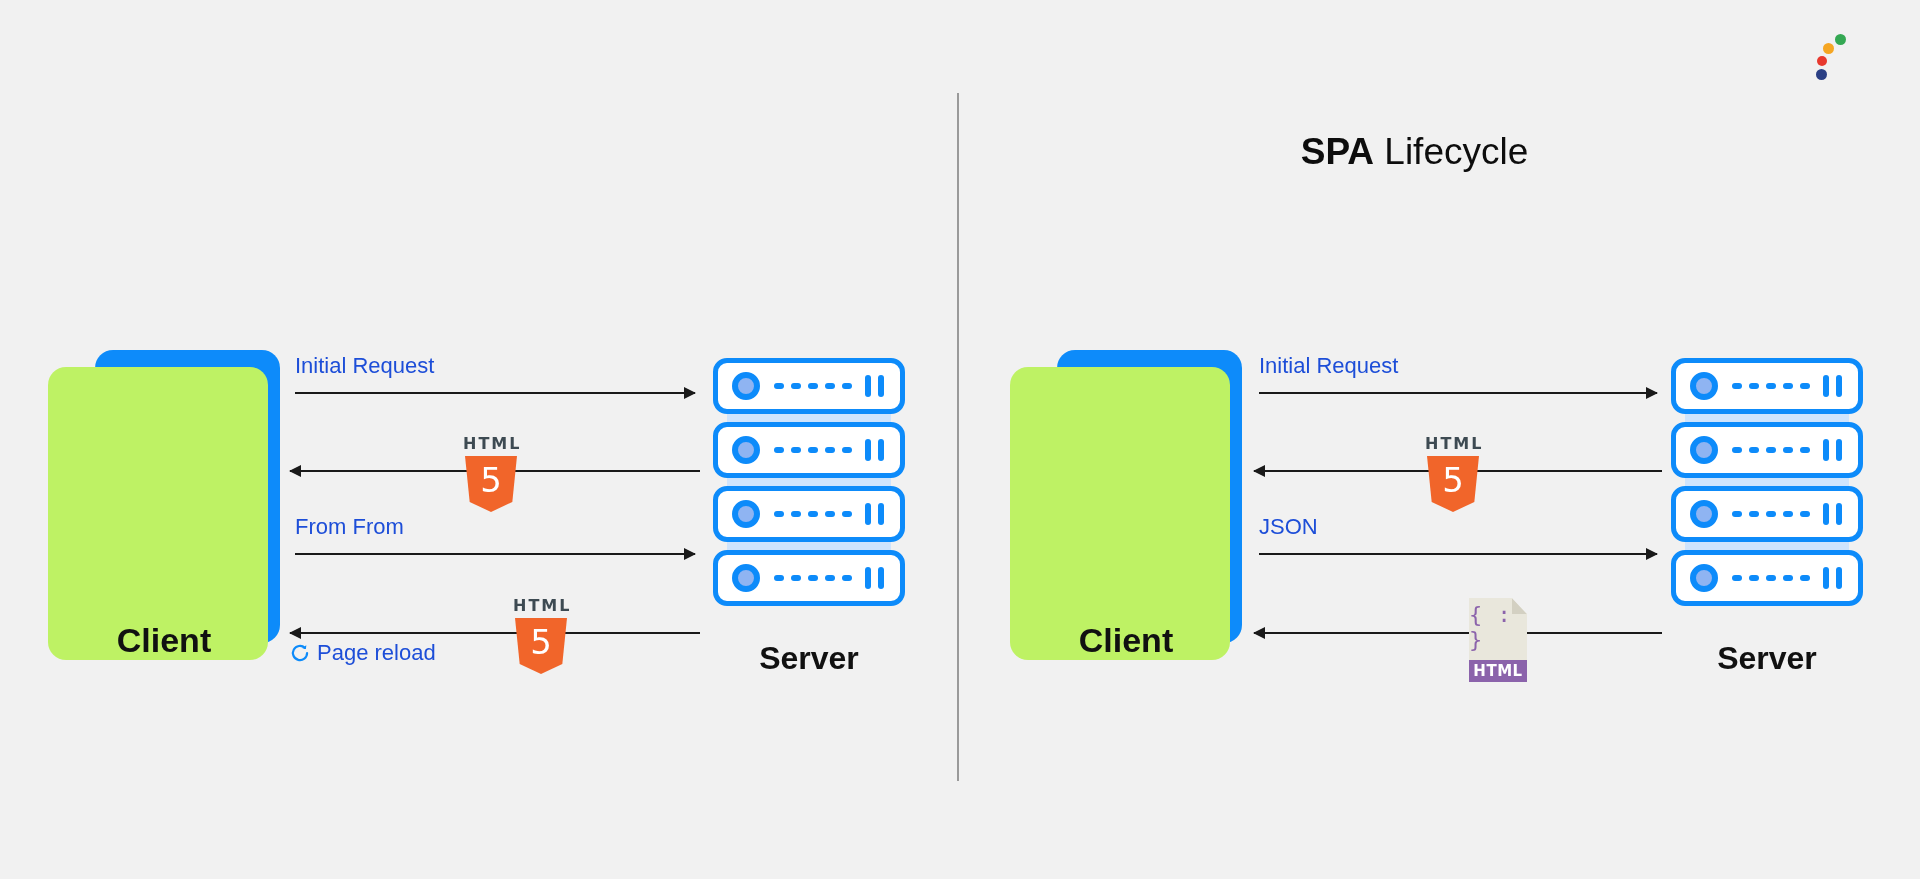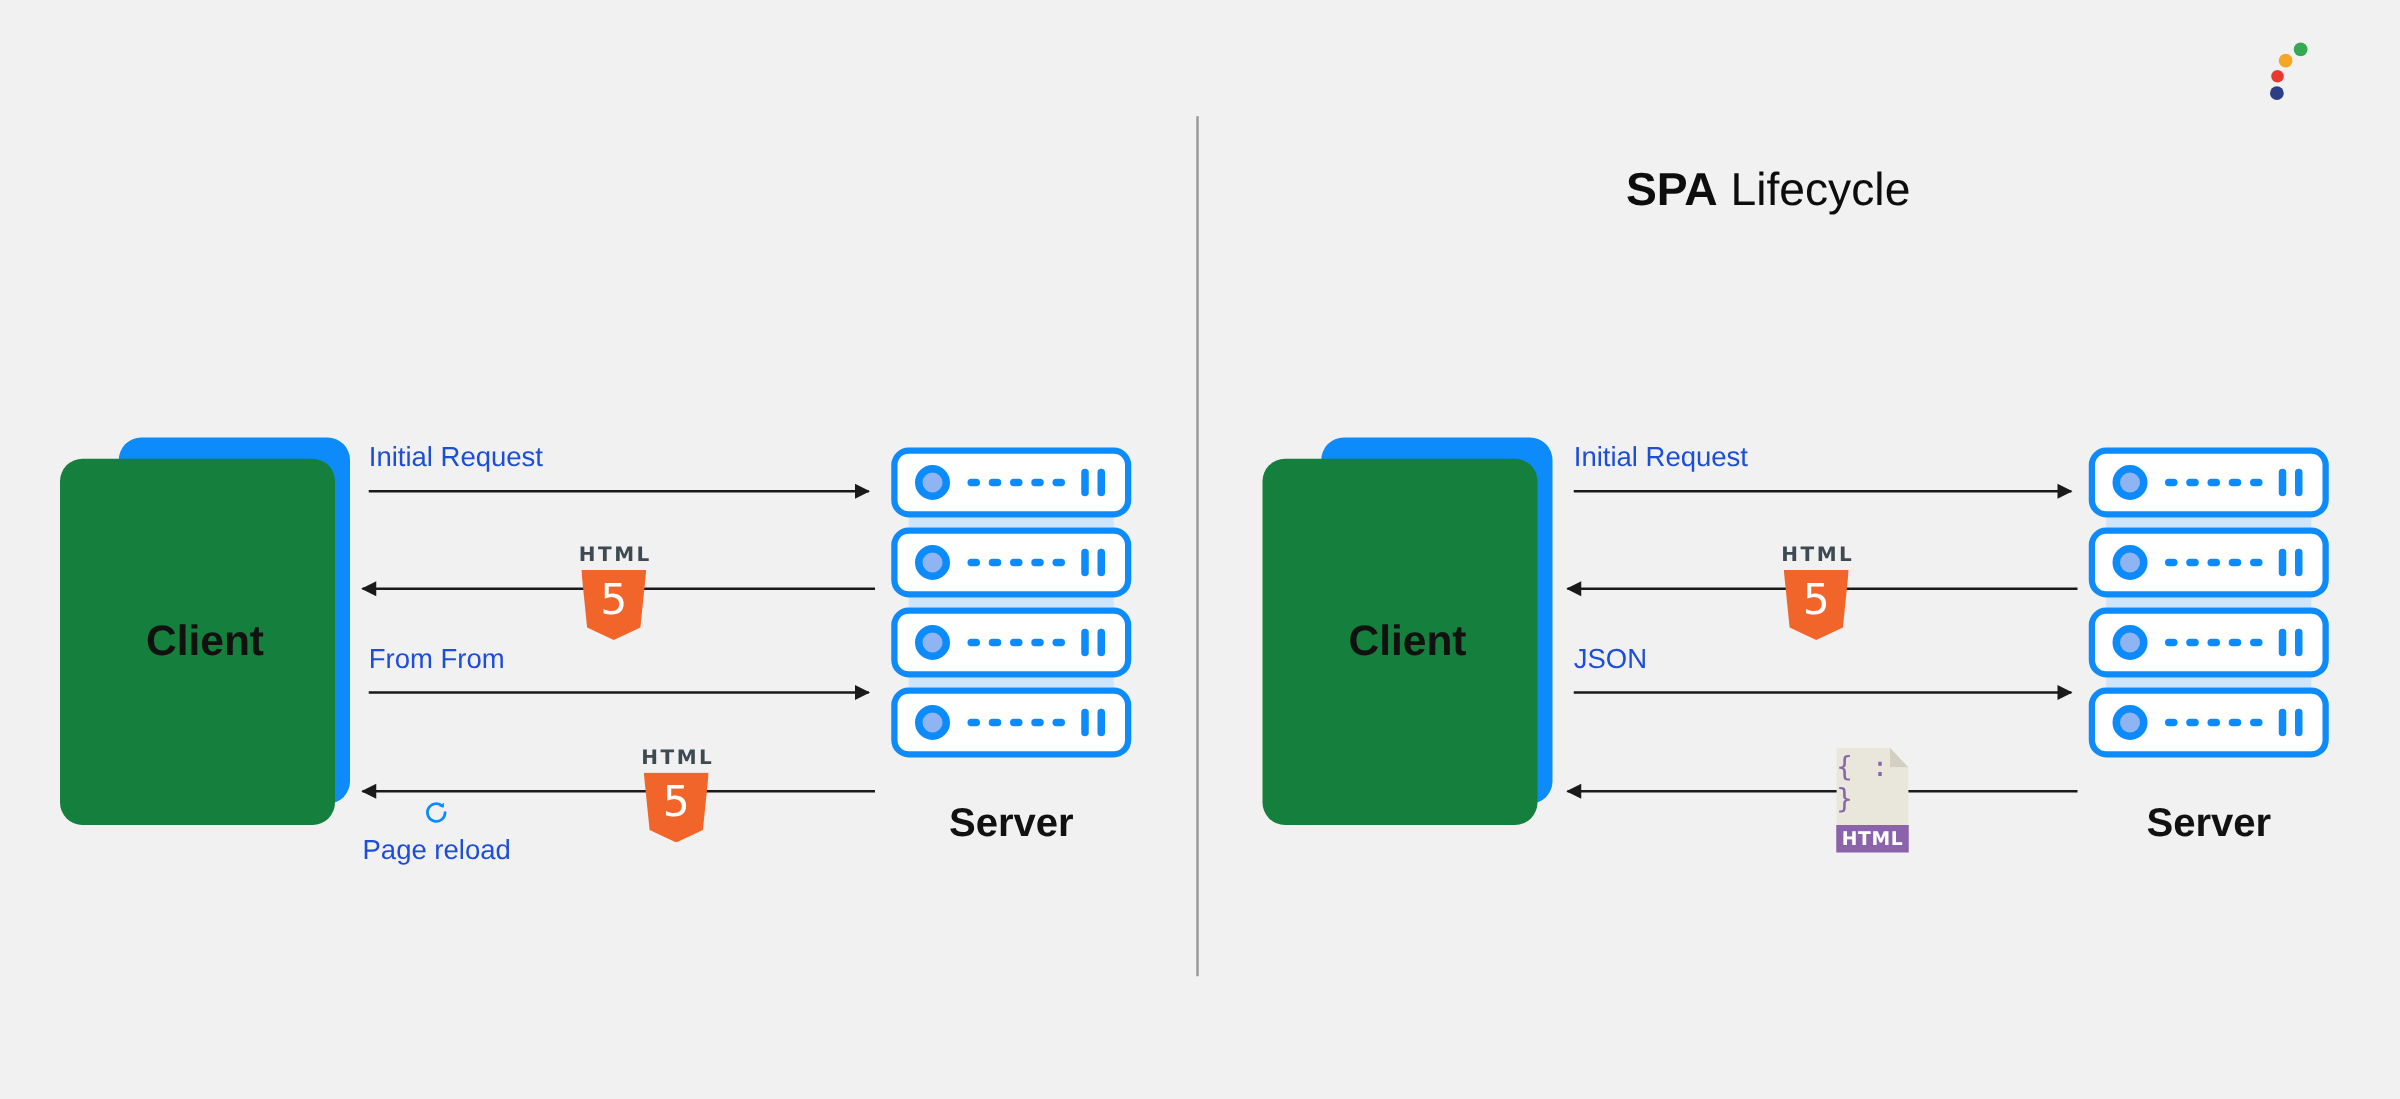--- a/index.html
+++ b/index.html
@@ -80,24 +80,24 @@
     height: 293px;
     background: #0d8bfa;
     border-radius: 18px;
   }
   .client-face {
     position: absolute;
     left: 0;
     top: 17px;
     width: 220px;
     height: 293px;
-    background: #15803d;
+    background: #bef264;
     border-radius: 18px;
     display: flex;
-    align-items: center;
+    align-items: flex-end;
     justify-content: center;
     padding-left: 12px;
   }
   .client-label {
     font-size: 34px;
     font-weight: 700;
     color: #111111;
   }
 
   
@@ -250,21 +250,20 @@
     color: #ffffff;
     letter-spacing: 0.5px;
   }
 
   
   .reload-row {
     position: absolute;
     display: flex;
     align-items: center;
     gap: 7px;
-    flex-direction: column;
   }
   .reload-icon { width: 20px; height: 20px; flex: none; }
 </style>
 </head>
 <body>
 
 <div class="logo">
   <div class="logo-mark">
     <span class="logo-dot dot-green"></span>
     <span class="logo-dot dot-orange"></span>

